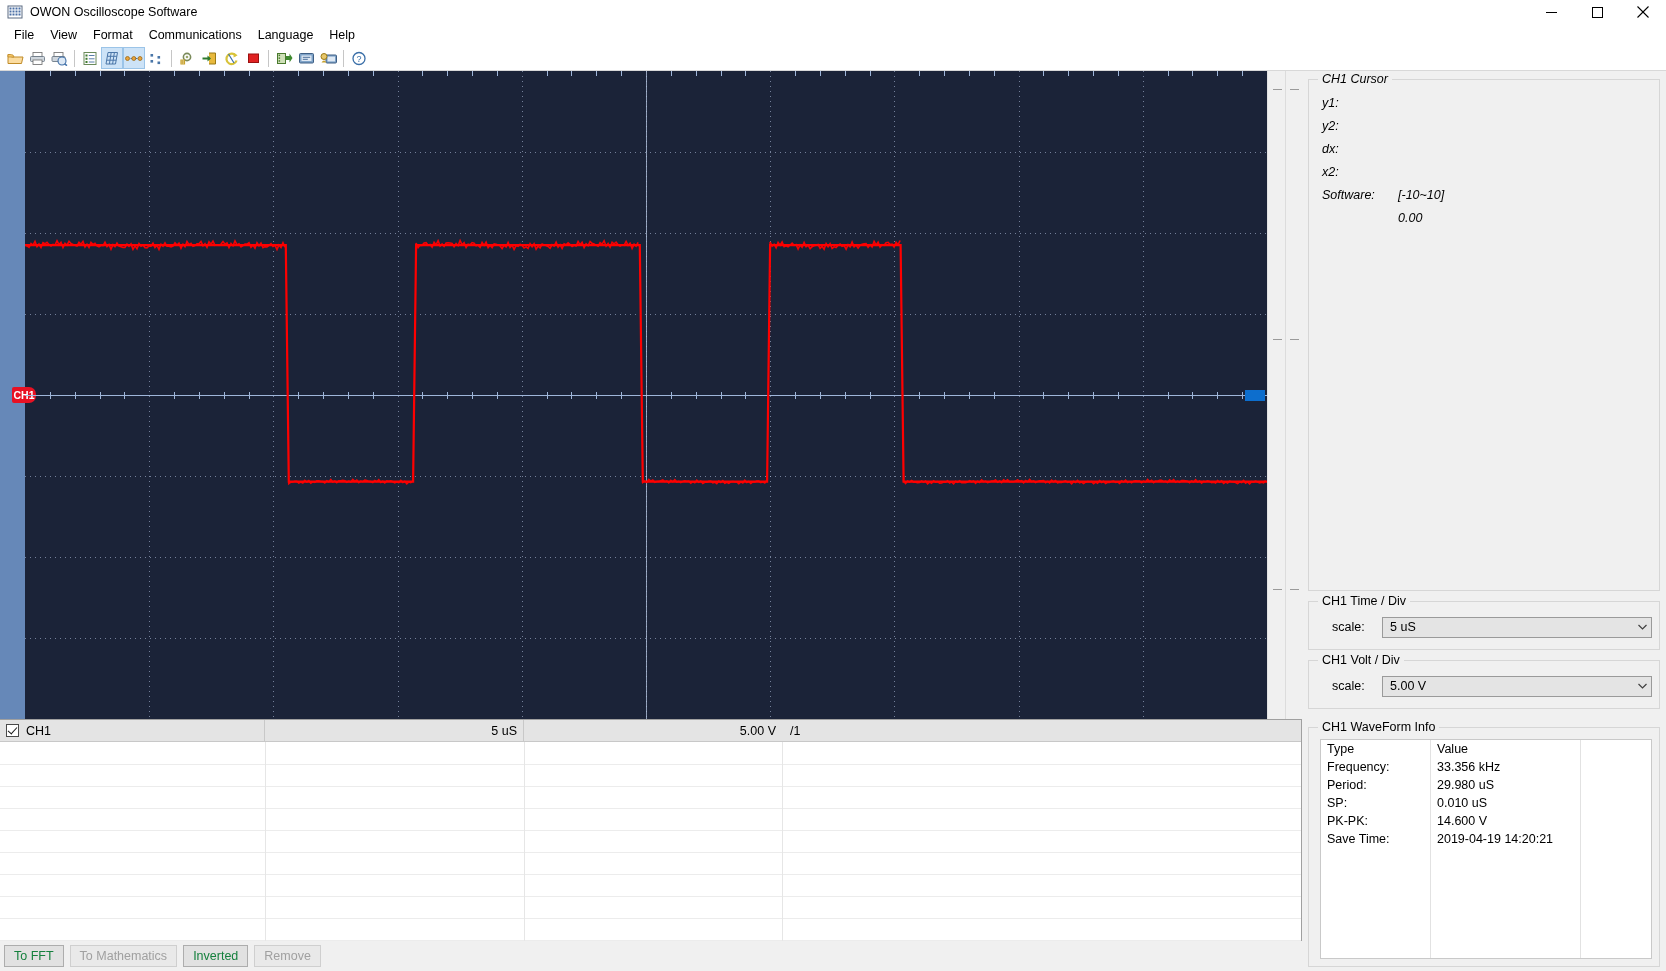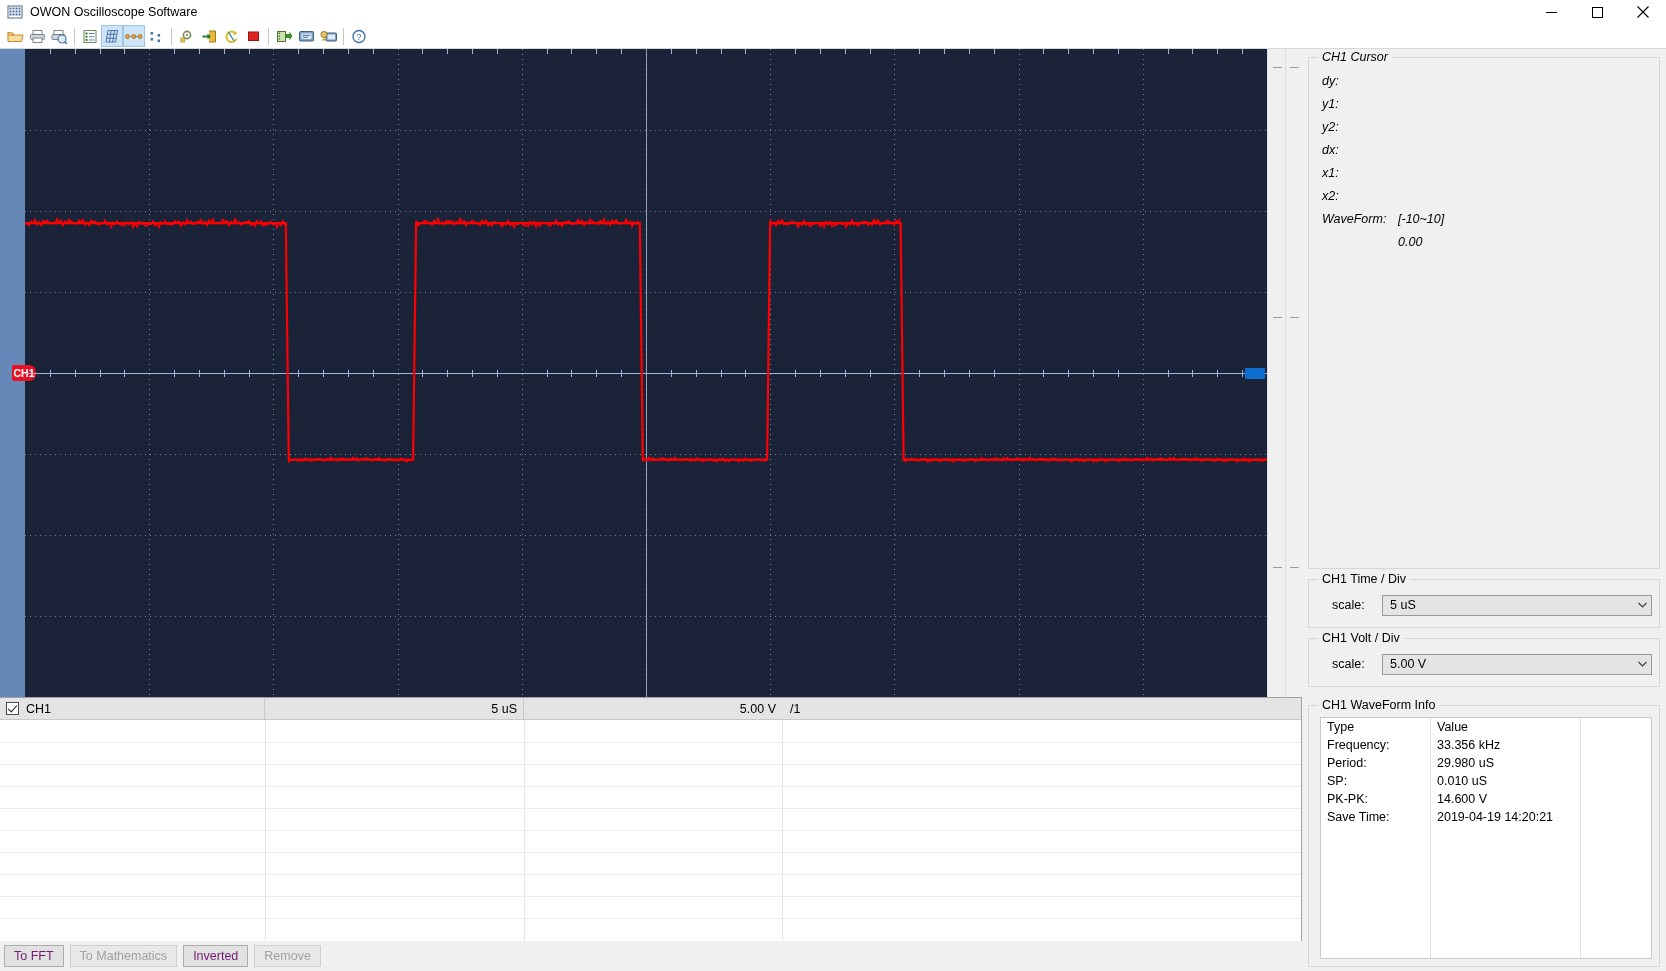--- a/index.html
+++ b/index.html
@@ -142,21 +142,21 @@
   .emptyrows { flex: 1 1 auto; position: relative; background: #fff; }
   .emptyrows .hline { position: absolute; left: 0; right: 0; height: 1px; background: #ececec; }
   .emptyrows .vline { position: absolute; top: 0; bottom: 0; width: 1px; background: #e6e6e6; }
 
   .btnbar {
     height: 30px; flex: 0 0 30px; background: #f0f0f0; display: flex; align-items: center;
     padding-left: 4px; gap: 6px;
   }
   .pbtn {
     height: 22px; min-width: 46px; padding: 0 9px; background: #e1e1e1;
-    border: 1px solid #adadad; font-size: 12.5px; color: #701a75;
+    border: 1px solid #adadad; font-size: 12.5px; color: #15803d;
     display: flex; align-items: center; justify-content: center;
   }
   .pbtn.disabled { color: #a0a0a0; border-color: #cfcfcf; background: #e9e9e9; }
 
   
   .grp { position: relative; margin: 0 6px; padding: 0; }
   .grp > .grpline {
     position: absolute; left: 0; right: 0; top: 8px; height: 1px; background: #d6d6d6;
   }
   .grp > .grpside-l, .grp > .grpside-r {
@@ -247,20 +247,28 @@
       </div>
       <div class="winbtn">
         <svg width="12" height="12" viewBox="0 0 12 12">
             <line x1="0.5" y1="0.5" x2="11.5" y2="11.5" stroke="#000" stroke-width="1.1"></line>
             <line x1="11.5" y1="0.5" x2="0.5" y2="11.5" stroke="#000" stroke-width="1.1"></line>
           </svg>
       </div>
     </div>
   </div>
 
+  <div class="menubar">
+    <div class="menuitem">File</div>
+    <div class="menuitem">View</div>
+    <div class="menuitem">Format</div>
+    <div class="menuitem">Communications</div>
+    <div class="menuitem">Language</div>
+    <div class="menuitem">Help</div>
+  </div>
 
   <div class="toolbar">
     <div class="tbtn">
       <svg width="17" height="15" viewBox="0 0 17 15">
         <path d="M1 3.5 L1 12.5 L14.5 12.5 L16 6 L4.5 6 L3.2 3.5 Z" fill="#fbdca0" stroke="#c08b28" stroke-width="1"></path>
         <path d="M1 3.5 L1 6 L7 6 L6 4 L3.2 3.5 Z" fill="#f6c86a" stroke="#c08b28" stroke-width=".8"></path>
       </svg>
     </div>
     <div class="tbtn">
       <svg width="17" height="15" viewBox="0 0 17 15">
@@ -555,45 +563,37 @@
     <div class="rightcol">
 
       <div class="grp cursor-grp">
         <div class="grpline"></div>
           <div class="grpside-l"></div>
           <div class="grpside-r"></div>
           <div class="grpbottom"></div>
         <div class="grptitle">CH1 Cursor</div>
         <div class="grpbody">
           <div class="kvrow">
-            <span class="k">dy:</span>
-            <span class="v"></span>
-          </div>
-          <div class="kvrow">
             <span class="k">y1:</span>
             <span class="v"></span>
           </div>
           <div class="kvrow">
             <span class="k">y2:</span>
             <span class="v"></span>
           </div>
           <div class="kvrow">
             <span class="k">dx:</span>
             <span class="v"></span>
           </div>
           <div class="kvrow">
-            <span class="k">x1:</span>
-            <span class="v"></span>
-          </div>
-          <div class="kvrow">
             <span class="k">x2:</span>
             <span class="v"></span>
           </div>
           <div class="kvrow wide">
-            <span class="k">WaveForm:</span>
+            <span class="k">Software:</span>
             <span class="v">[-10~10]</span>
           </div>
           <div class="kvrow wide">
             <span class="k"></span>
             <span class="v">0.00</span>
           </div>
         </div>
       </div>
 
       <div class="grp" style="flex:0 0 57px; margin-top:2px;">

